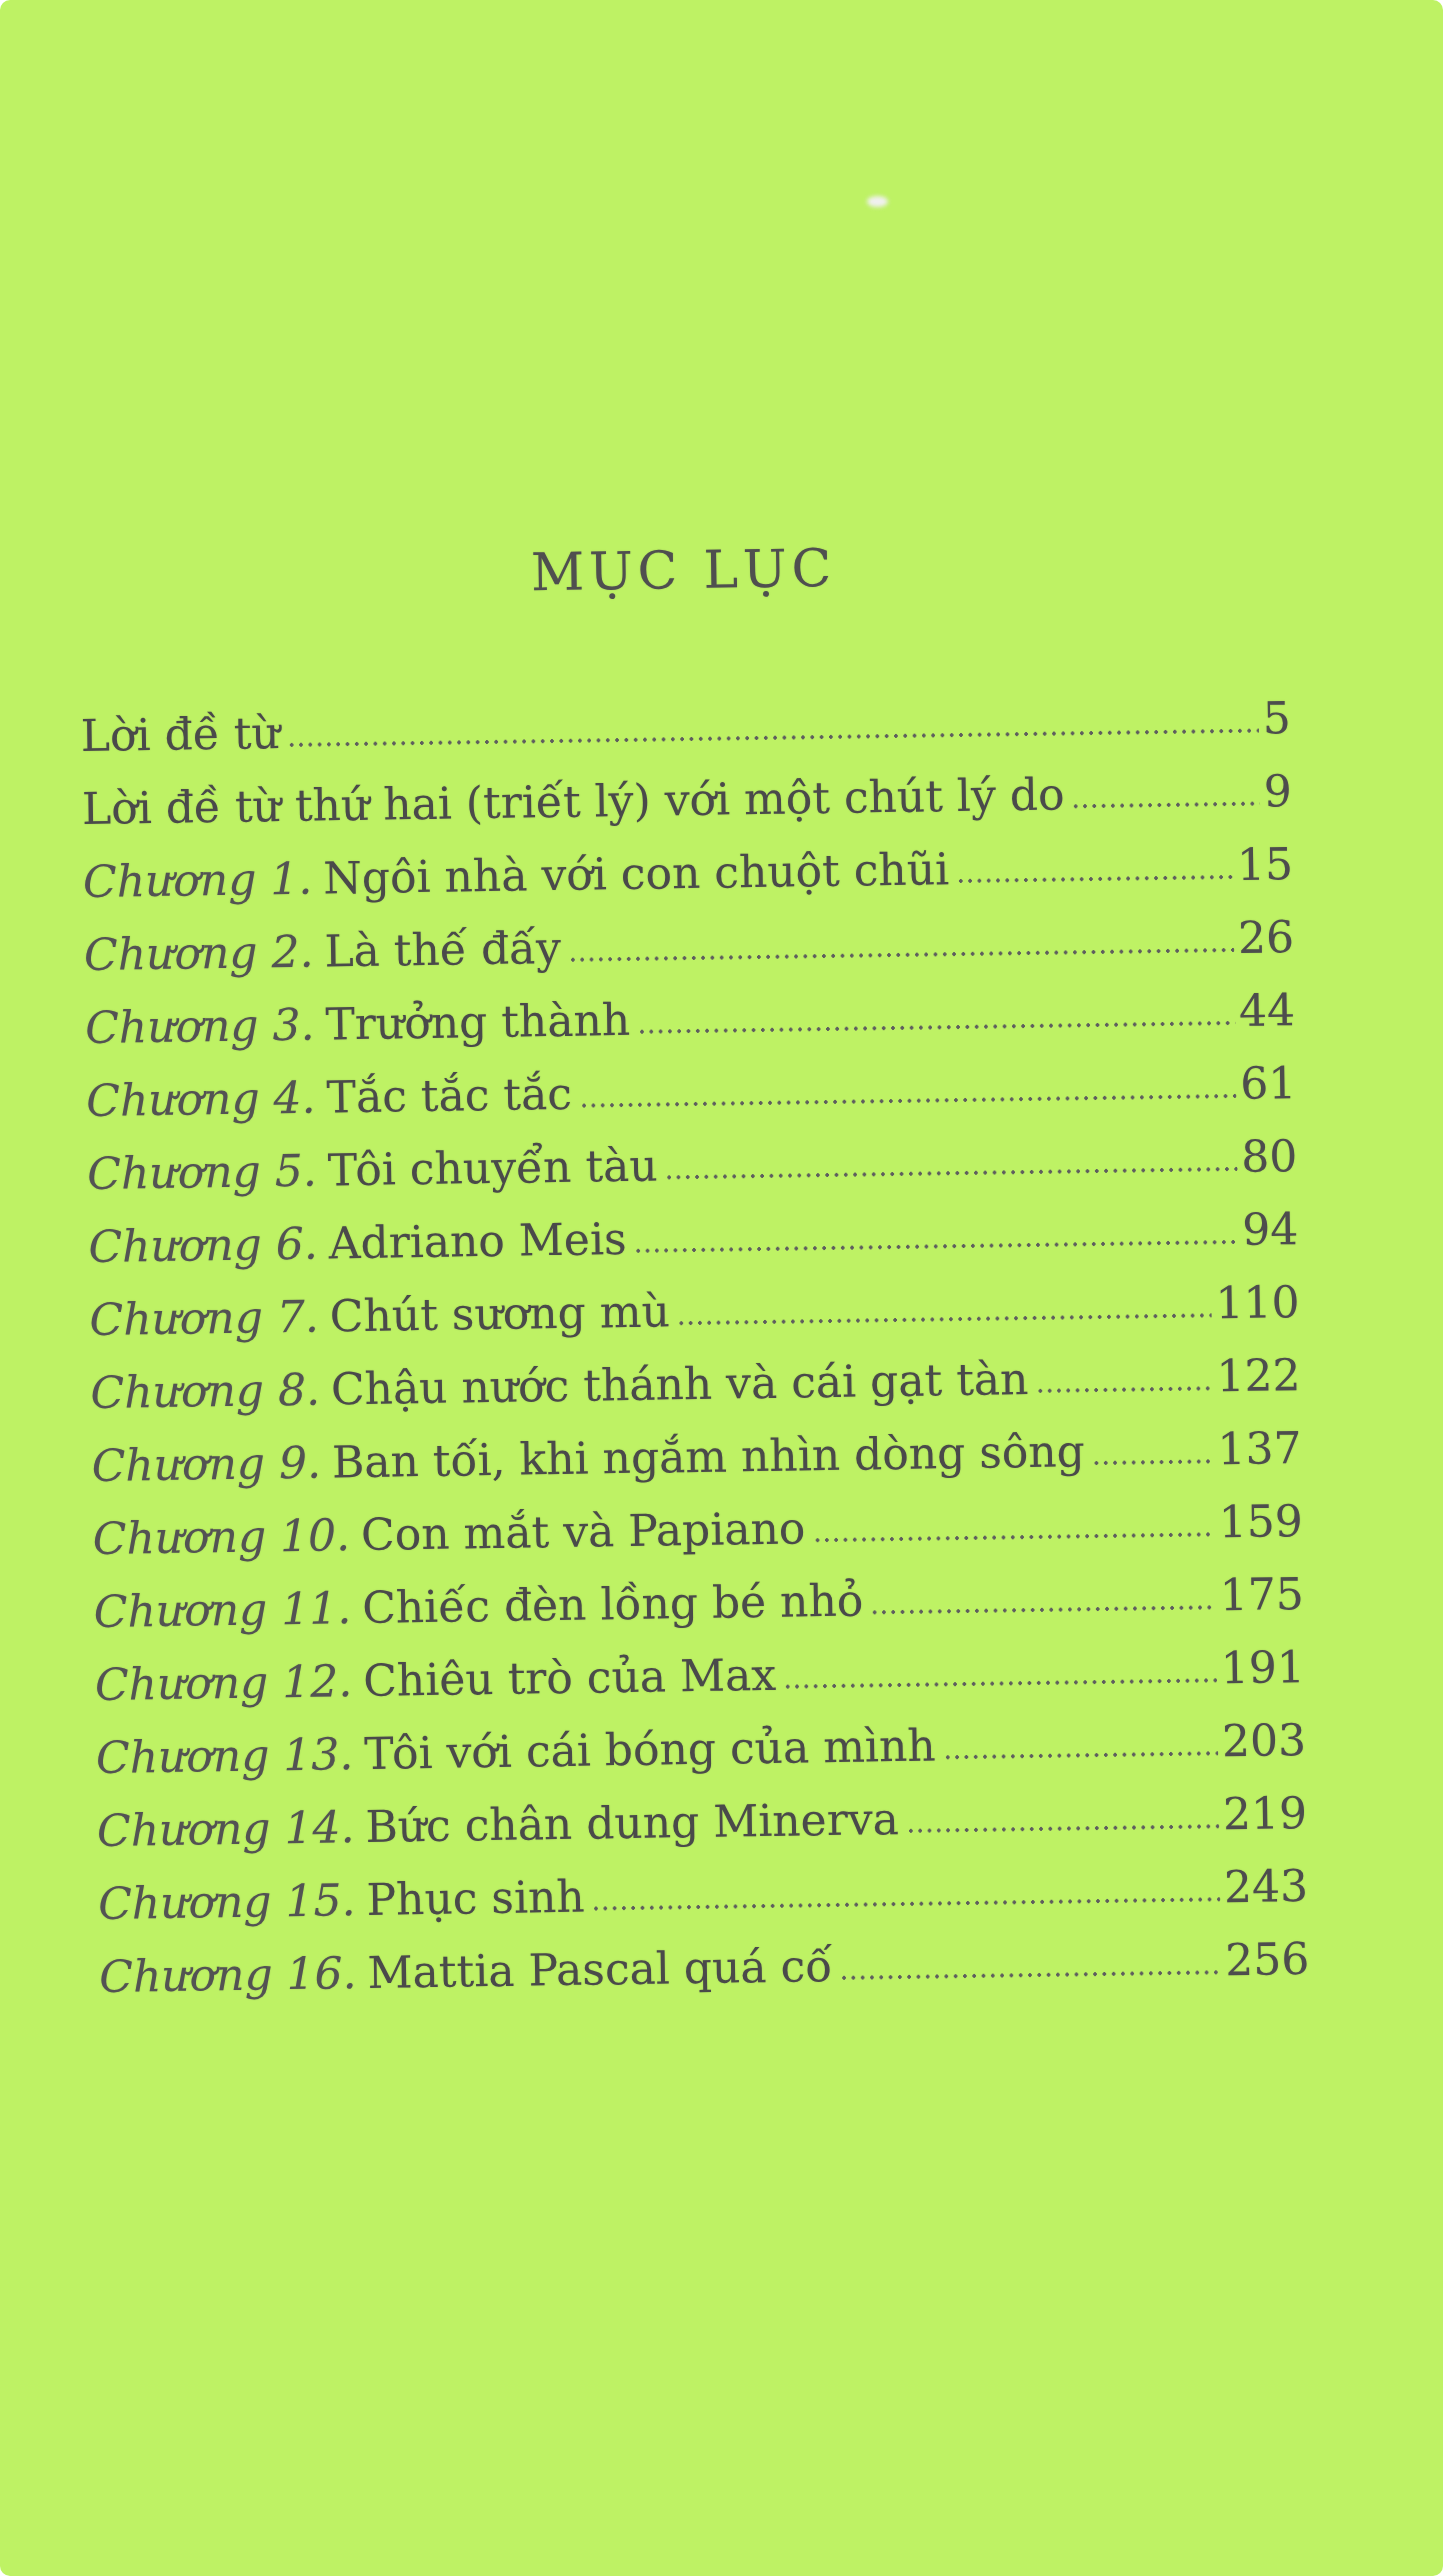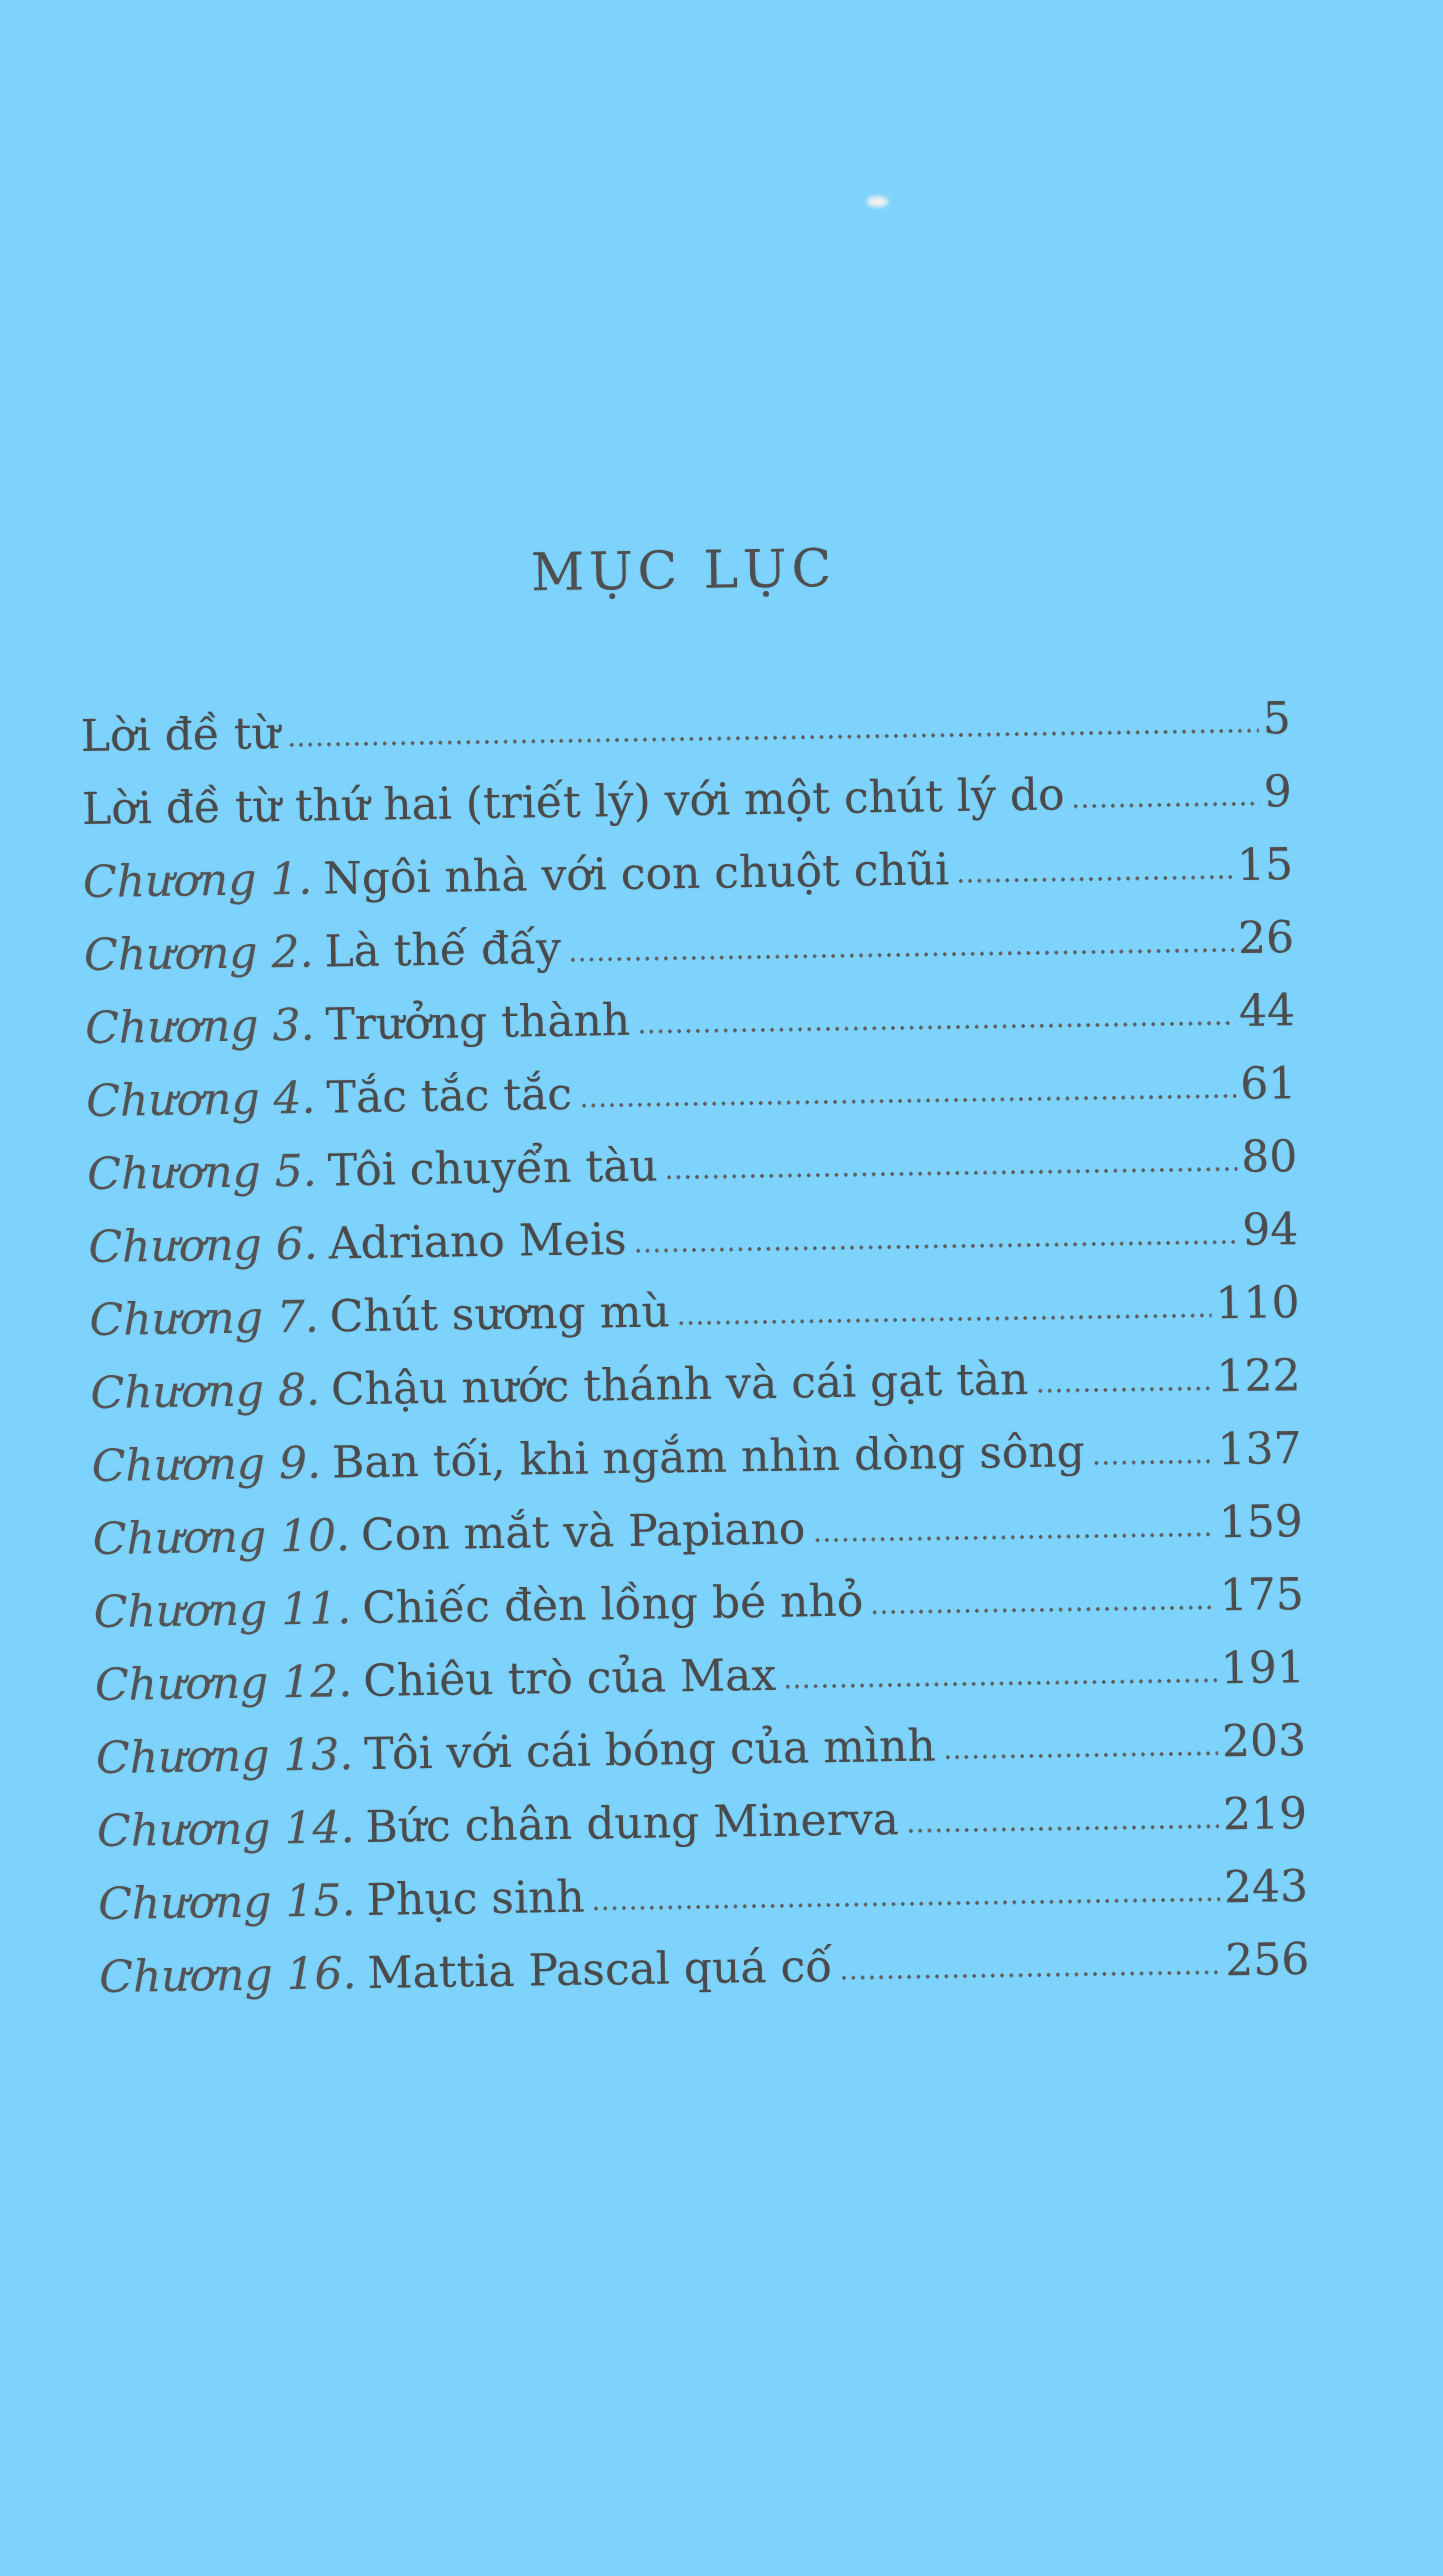--- a/index.html
+++ b/index.html
@@ -10,21 +10,22 @@
     width: 1443px;
     height: 2576px;
     background: #ffffff;
     overflow: hidden;
     font-family: "DejaVu Serif", "Liberation Serif", serif;
   }
   .page {
     position: relative;
     width: 1443px;
     height: 2576px;
-    background: #7dd3fc;
+    background: #bef264;
+    border-radius: 10px;
   }
   
   .smudge {
     position: absolute;
     left: 867px;
     top: 196px;
     width: 20.6px;
     height: 11px;
     background: #f0f0f0;
     border-radius: 50%;

